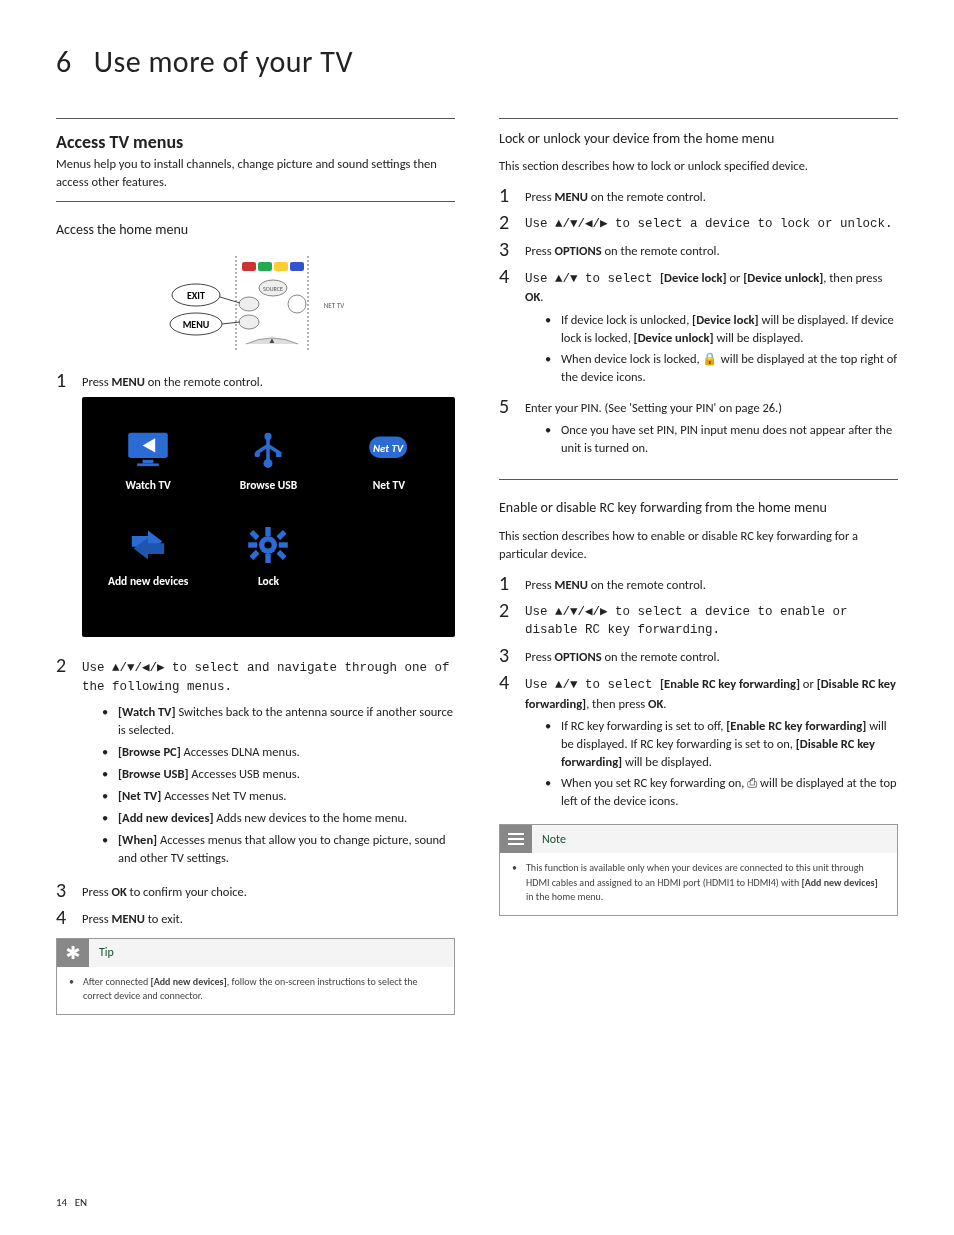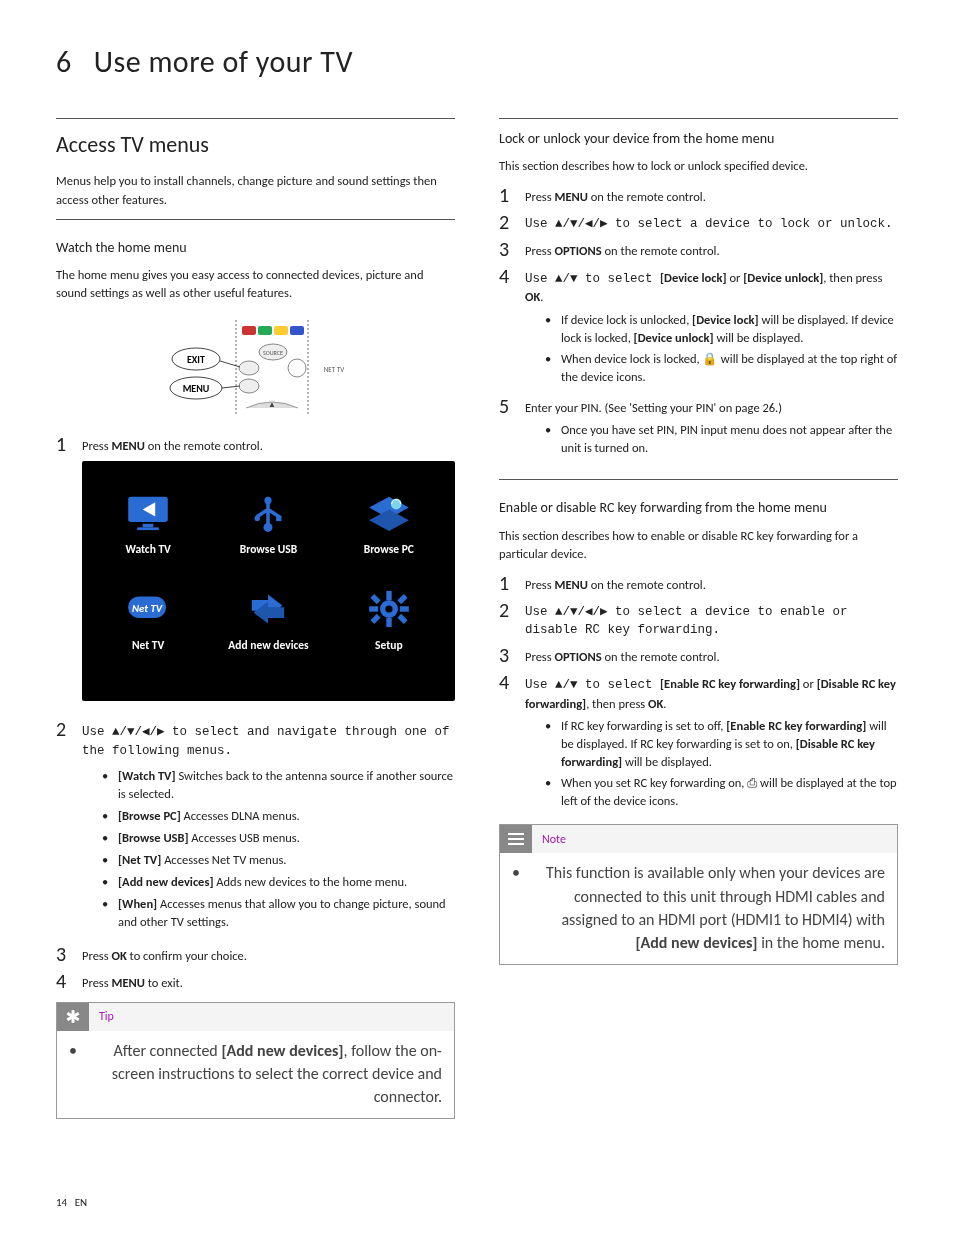--- a/index.html
+++ b/index.html
@@ -10,21 +10,21 @@
     font-family: "Gill Sans", "Gill Sans MT", Calibri, sans-serif;
     color: #222;
     font-size: 12.5px;
     line-height: 1.45;
     font-weight: 300;
   }
   .cols { display: flex; gap: 44px; }
   .col { flex: 1; min-width: 0; }
   h1 { font-size: 30px; font-weight: 300; margin: 0 0 34px 0; letter-spacing: .5px; }
   h1 .chnum { margin-right: 22px; }
-  h2 { font-size: 22px; font-weight: 400; margin: 0 0 12px 0; }
+  h2 { font-size: 18px; font-weight: 700; margin: 0 0 0 0; }
   .hr { border: 0; border-top: 1px solid #555; margin: 0 0 10px 0; }
   h3 { font-size: 14px; font-weight: 400; margin: 18px 0 8px 0; }
   p  { margin: 0 0 10px 0; }
   ol.steps { list-style: none; padding: 0; margin: 6px 0 10px 0; }
   ol.steps > li { display: flex; align-items: flex-start; margin-bottom: 6px; }
   ol.steps > li > .num { font-size: 20px; font-weight: 400; width: 26px; flex: none; line-height: 1; }
   ol.steps > li > .body { flex: 1; padding-top: 3px; }
   ul.sub { list-style: none; padding: 0; margin: 4px 0 4px 20px; }
   ul.sub > li { position: relative; padding-left: 16px; margin-bottom: 3px; }
   ul.sub > li::before { content: "•"; position: absolute; left: 0; top: 0; }
@@ -39,22 +39,22 @@
     display:grid; grid-template-columns: repeat(3,1fr); grid-template-rows: 1fr 1fr;
     row-gap:14px; column-gap:8px;
     font-size:11.5px; font-weight:600;
   }
   .tile { display:flex; flex-direction:column; align-items:center; justify-content:flex-end; gap:6px; }
   .tile svg { width:54px; height:44px; }
   .tile .lbl { text-align:center; }
   .callout { border:1px solid #999; margin-top:10px; }
   .callout-head { display:flex; align-items:center; gap:10px; background:#f4f4f4; }
   .callout-head .badge { width:32px; height:28px; background:#888; display:flex; align-items:center; justify-content:center; color:#fff; font-size:18px; }
-  .callout-head .ttl { color:#a21caf; font-size:12px; }
-  .callout-body { padding:8px 12px 10px 12px; font-size:16px; color:#444;text-align:right; }
+  .callout-head .ttl { color:#14532d; font-size:12px; }
+  .callout-body { padding:8px 12px 10px 12px; font-size:10px; color:#444; }
   .callout-body ul { list-style:none; padding:0; margin:0; }
   .callout-body li { position:relative; padding-left:14px; }
   .callout-body li::before { content:"•"; position:absolute; left:0; }
   .pagefoot { position:absolute; left:56px; bottom:24px; font-size:11px; }
   .arrows { font-family: Liberation Mono, monospace; }
 </style>
 </head>
 <body>
 
 <h1>
@@ -62,22 +62,21 @@
 </h1>
 
 <div class="cols">
 
   <div class="col">
     <hr class="hr">
     <h2>Access TV menus</h2>
     <p>Menus help you to install channels, change picture and sound settings then access other features.</p>
 
     <hr class="hr">
-    <h3>Watch the home menu</h3>
-    <p>The home menu gives you easy access to connected devices, picture and sound settings as well as other useful features.</p>
+    <h3>Access the home menu</h3>
 
     <svg class="remote-fig" width="220" height="110" viewBox="0 0 220 110">
       <g stroke="#666" stroke-width="1" fill="none">
         <line x1="90" y1="8" x2="90" y2="102" stroke-dasharray="2 2"></line>
         <line x1="162" y1="8" x2="162" y2="102" stroke-dasharray="2 2"></line>
       </g>
 
       <rect x="96" y="14" width="14" height="9" rx="2" fill="#c33"></rect>
       <rect x="112" y="14" width="14" height="9" rx="2" fill="#2a5"></rect>
       <rect x="128" y="14" width="14" height="9" rx="2" fill="#fc3"></rect>
@@ -119,29 +118,20 @@
             </div>
             <div class="tile">
               <svg viewBox="0 0 60 48">
                   <circle cx="30" cy="10" r="4" fill="#2a6bd4"></circle>
                   <path d="M30 10 v26 M30 20 l-12 8 M30 20 l12 8" stroke="#2a6bd4" stroke-width="4" fill="none" stroke-linecap="round"></path>
                   <circle cx="18" cy="30" r="3" fill="#2a6bd4"></circle>
                   <rect x="39" y="27" width="6" height="6" fill="#2a6bd4"></rect>
                   <circle cx="30" cy="40" r="5" fill="#2a6bd4"></circle>
                 </svg>
               <span class="lbl">Browse USB</span>
-            </div>
-            <div class="tile">
-              <svg viewBox="0 0 60 48">
-                  <path d="M30 6 l22 12 -22 12 -22 -12 z" fill="#2a6bd4"></path>
-                  <path d="M30 20 l22 12 -22 12 -22 -12 z" fill="#1e56ad"></path>
-                  <circle cx="38" cy="14" r="6" fill="#7fd4e8"></circle>
-                  <path d="M33 14 a5 5 0 0 1 10 0" fill="none" stroke="#fff" stroke-width="1"></path>
-                </svg>
-              <span class="lbl">Browse PC</span>
             </div>
             <div class="tile">
               <svg viewBox="0 0 60 48">
                   <rect x="8" y="10" width="42" height="24" rx="12" fill="#2a6bd4"></rect>
                   <text x="29" y="27" font-size="12" font-style="italic" font-weight="bold" fill="#fff" text-anchor="middle">Net TV</text>
                 </svg>
               <span class="lbl">Net TV</span>
             </div>
             <div class="tile">
               <svg viewBox="0 0 60 48">
@@ -158,21 +148,21 @@
                     <rect x="27" y="34" width="6" height="10"></rect>
                     <rect x="8" y="21" width="10" height="6"></rect>
                     <rect x="42" y="21" width="10" height="6"></rect>
                     <rect x="12" y="8" width="6" height="10" transform="rotate(-45 15 13)"></rect>
                     <rect x="42" y="8" width="6" height="10" transform="rotate(45 45 13)"></rect>
                     <rect x="12" y="30" width="6" height="10" transform="rotate(45 15 35)"></rect>
                     <rect x="42" y="30" width="6" height="10" transform="rotate(-45 45 35)"></rect>
                   </g>
                   <circle cx="30" cy="24" r="4" fill="#000"></circle>
                 </svg>
-              <span class="lbl">Setup</span>
+              <span class="lbl">Lock</span>
             </div>
           </div>
         </div>
       </li>
       <li>
           <span class="num">2</span>
         <div class="body">
           <span class="arrows">Use ▲/▼/◀/▶ to select and navigate through one of the following menus.</span>
           <ul class="opts">
             <li><b>[Watch TV]</b><span> Switches back to the antenna source if another source is selected.</span></li>

